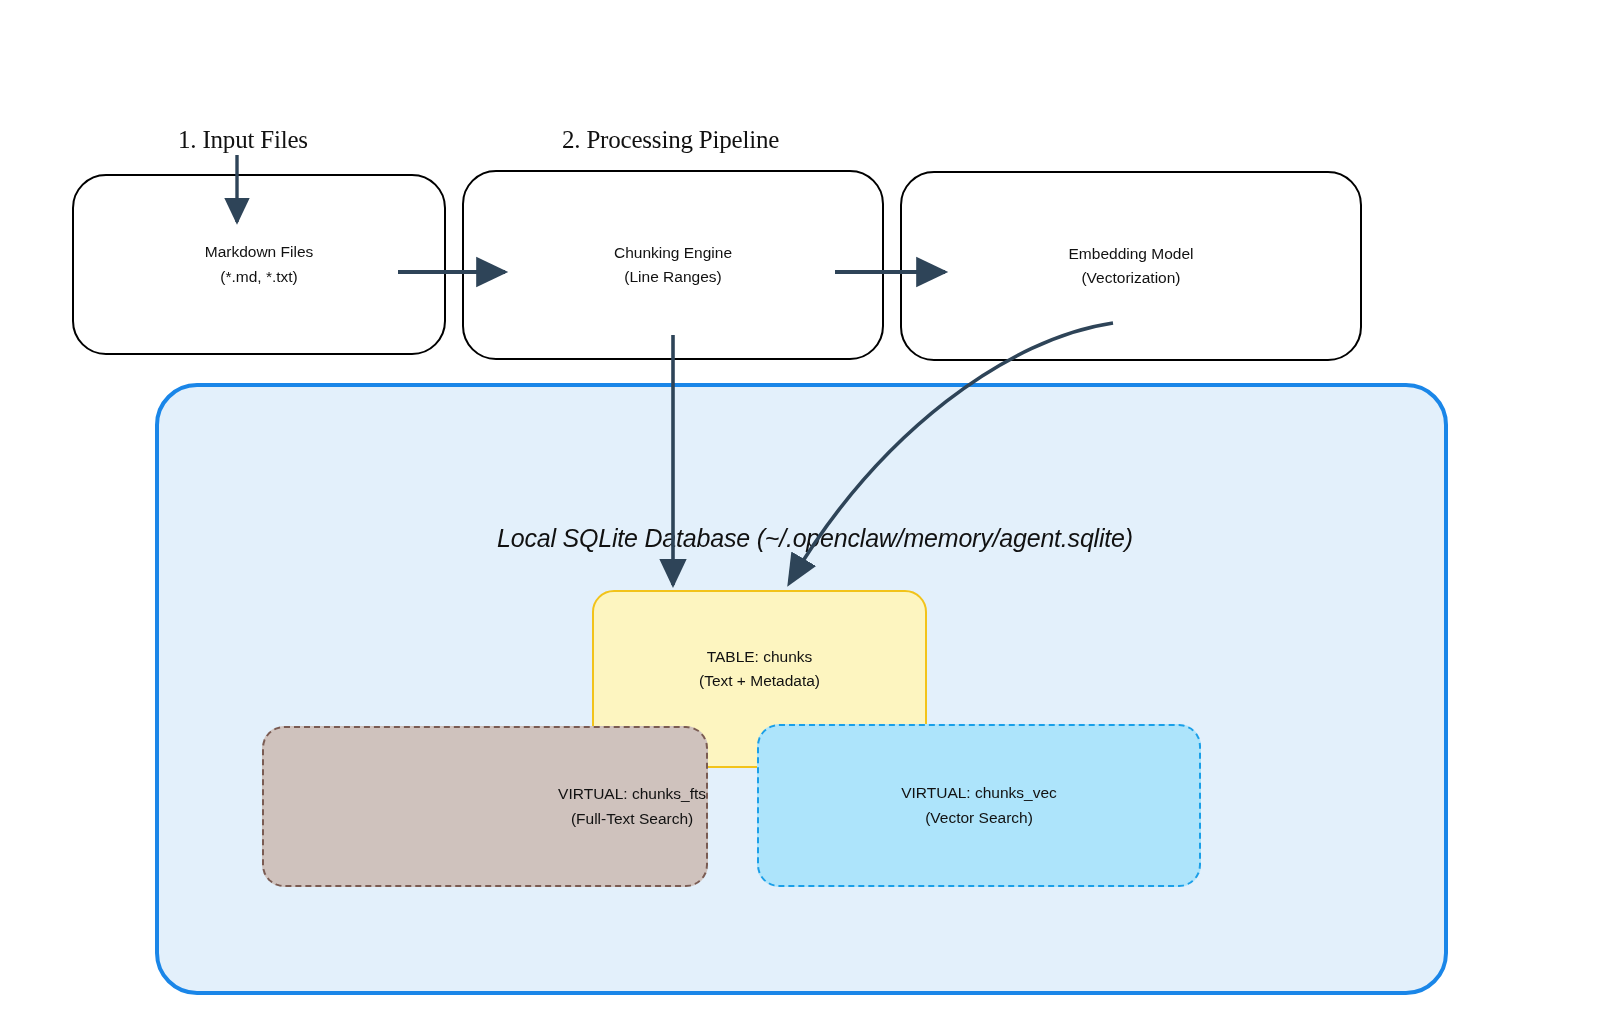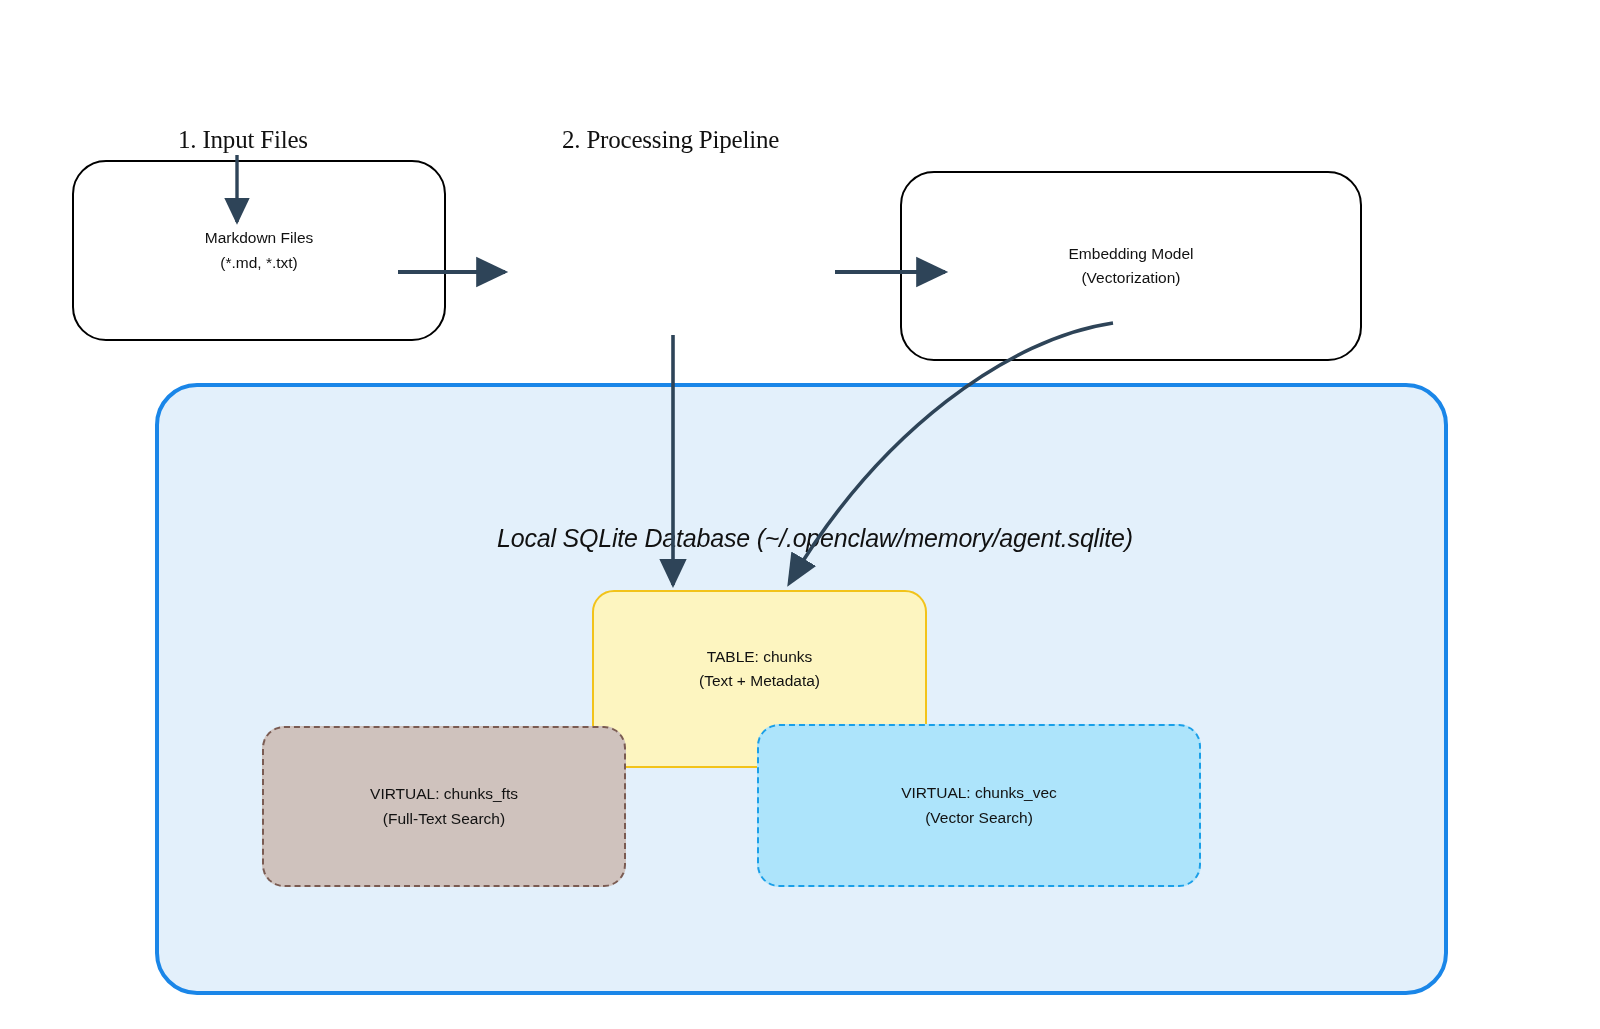--- a/index.html
+++ b/index.html
@@ -100,42 +100,46 @@
   }
 </style>
 </head>
 <body>
 
 <div id="canvas">
 
   <div class="section-title" style="left:178px; top:126px;">1. Input Files</div>
   <div class="section-title" style="left:562px; top:126px;">2. Processing Pipeline</div>
 
-  <div class="stage-box" style="left:72px; top:160px; width:374px; height:181px;">
+  <div class="stage-box" style="left:72px; top:174px; width:374px; height:181px;">
     <div class="stage-label">Markdown Files
 (*.md, *.txt)</div>
   </div>
 
+  <div class="stage-box" style="left:462px; top:170px; width:422px; height:190px;">
+    <div class="stage-label">Chunking Engine
+(Line Ranges)</div>
+  </div>
 
   <div class="stage-box" style="left:900px; top:171px; width:462px; height:190px;">
     <div class="stage-label">Embedding Model
 (Vectorization)</div>
   </div>
 
   <div class="db-container" style="left:155px; top:383px; width:1293px; height:612px;"></div>
 
   <div class="db-title" style="left:497px; top:524px;font-style:italic;">Local SQLite Database (~/.openclaw/memory/agent.sqlite)</div>
 
 
   <div class="tbl tbl-chunks" style="left:592px; top:590px; width:335px; height:178px;">
     <div class="tbl-label" style="position:relative; top:-10px;">TABLE: chunks
 (Text + Metadata)</div>
   </div>
 
-  <div class="tbl tbl-fts" style="left:262px; top:726px; width:364px; height:161px;">
+  <div class="tbl tbl-fts" style="left:262px; top:726px; width:446px; height:161px;justify-content:flex-end;">
     <div class="tbl-label">VIRTUAL: chunks_fts
 (Full-Text Search)</div>
   </div>
 
   <div class="tbl tbl-vec" style="left:757px; top:724px; width:444px; height:163px;">
     <div class="tbl-label">VIRTUAL: chunks_vec
 (Vector Search)</div>
   </div>
 
   <svg class="overlay" viewBox="0 0 1600 1029">

